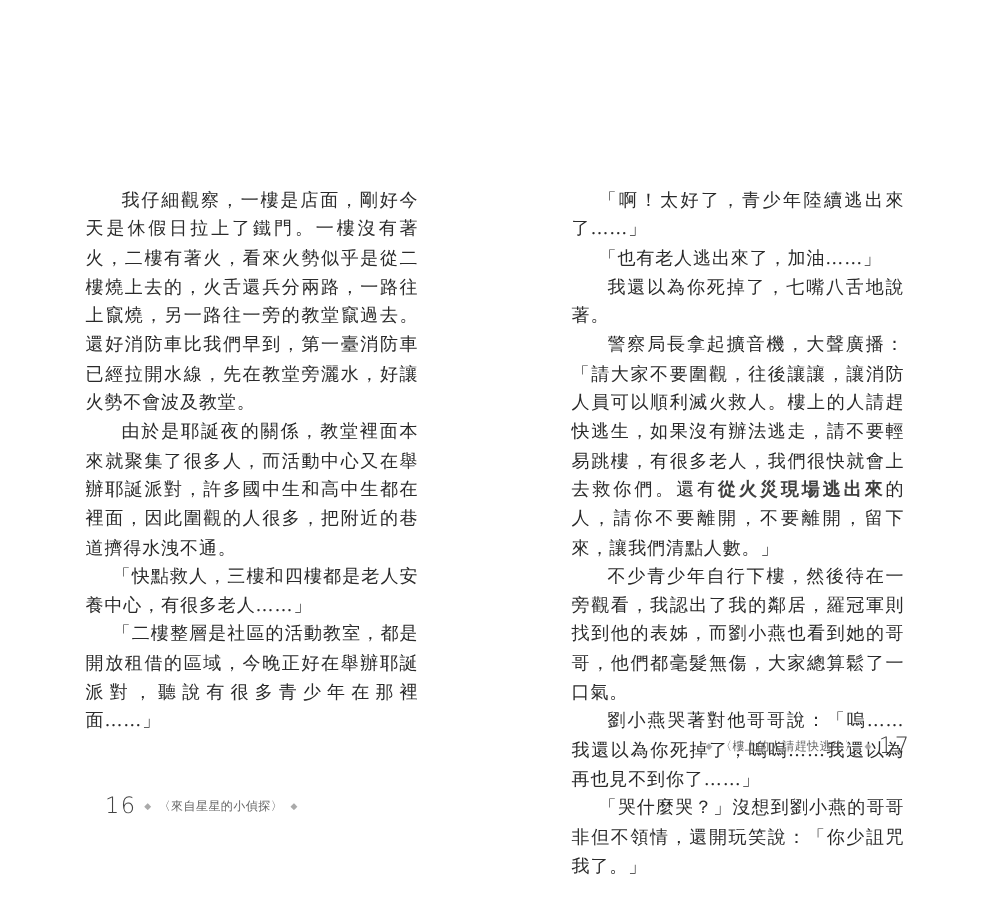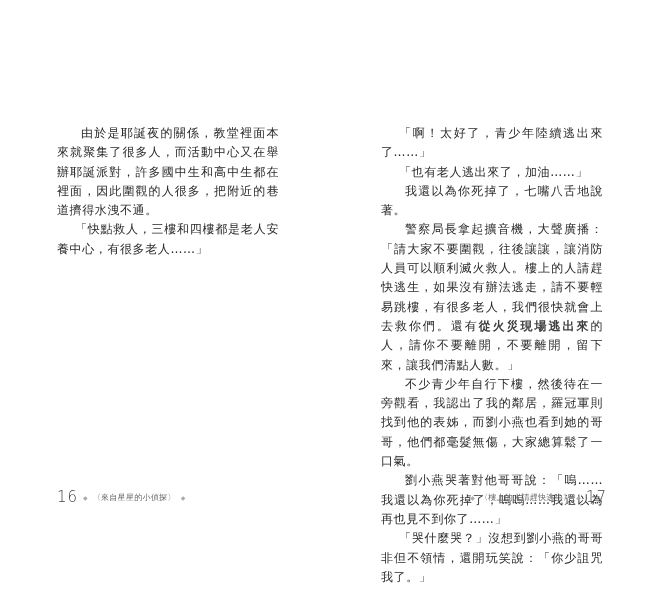--- a/index.html
+++ b/index.html
@@ -7,32 +7,34 @@
          font-family: "DejaVu Serif", "Liberation Serif", serif; color: #2a2a2a; }
   .page { position: absolute; top: 124px; width: 222px; }
   .page.left { left: 57px; }
   .page.right { left: 381px; }
   .para { margin: 0; font-size: 12px; line-height: 19.3px; letter-spacing: 0.6px;
           text-align: justify; text-indent: 2em; word-break: break-all; }
   .para.quote { text-indent: 1.5em; }
   .bold { font-weight: bold; color: #404040; }
   .footer { position: absolute; top: 488px; font-family: "DejaVu Sans", "Liberation Sans", sans-serif;
             color: #555; display: flex; align-items: center; }
-  .footer.left { left: 57px; }
+  .footer.left { left: 70px; margin-top: 40px; }
   .footer.right { right: 48px; }
   .pagenum { font-size: 15px; font-weight: 300; letter-spacing: 1px; color: #444; }
   .diamond { font-size: 6px; color: #aaa; margin: 0 5px; }
   .ftitle { font-size: 8px; color: #666; letter-spacing: 0.3px; }
 </style>
 </head>
 <body>
 
 <div class="page left">
+  <p class="para">我仔細觀察，一樓是店面，剛好今天是休假日拉上了鐵門。一樓沒有著火，二樓有著火，看來火勢似乎是從二樓燒上去的，火舌還兵分兩路，一路往上竄燒，另一路往一旁的教堂竄過去。還好消防車比我們早到，第一臺消防車已經拉開水線，先在教堂旁灑水，好讓火勢不會波及教堂。</p>
   <p class="para">由於是耶誕夜的關係，教堂裡面本來就聚集了很多人，而活動中心又在舉辦耶誕派對，許多國中生和高中生都在裡面，因此圍觀的人很多，把附近的巷道擠得水洩不通。</p>
   <p class="para quote">「快點救人，三樓和四樓都是老人安養中心，有很多老人……」</p>
+  <p class="para quote">「二樓整層是社區的活動教室，都是開放租借的區域，今晚正好在舉辦耶誕派對，聽說有很多青少年在那裡面……」</p>
 </div>
 
 <div class="page right">
   <p class="para quote">「啊！太好了，青少年陸續逃出來了……」</p>
   <p class="para quote">「也有老人逃出來了，加油……」</p>
   <p class="para">我還以為你死掉了，七嘴八舌地說著。</p>
   <p class="para"><span>警察局長拿起擴音機，大聲廣播：「請大家不要圍觀，往後讓讓，讓消防人員可以順利滅火救人。樓上的人請趕快逃生，如果沒有辦法逃走，請不要輕易跳樓，有很多老人，我們很快就會上去救你們。還有</span><span class="bold">從火災現場逃出來</span><span>的人，請你不要離開，不要離開，留下來，讓我們清點人數。」</span></p>
   <p class="para">不少青少年自行下樓，然後待在一旁觀看，我認出了我的鄰居，羅冠軍則找到他的表姊，而劉小燕也看到她的哥哥，他們都毫髮無傷，大家總算鬆了一口氣。</p>
   <p class="para">劉小燕哭著對他哥哥說：「嗚……我還以為你死掉了，嗚嗚……我還以為再也見不到你了……」</p>
   <p class="para quote">「哭什麼哭？」沒想到劉小燕的哥哥非但不領情，還開玩笑說：「你少詛咒我了。」</p>

